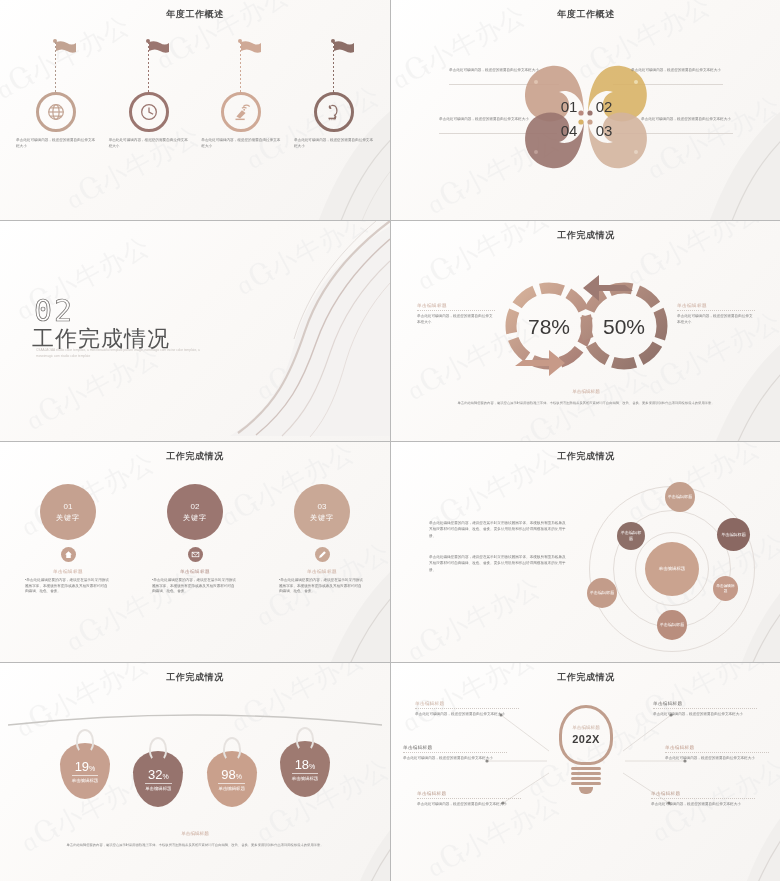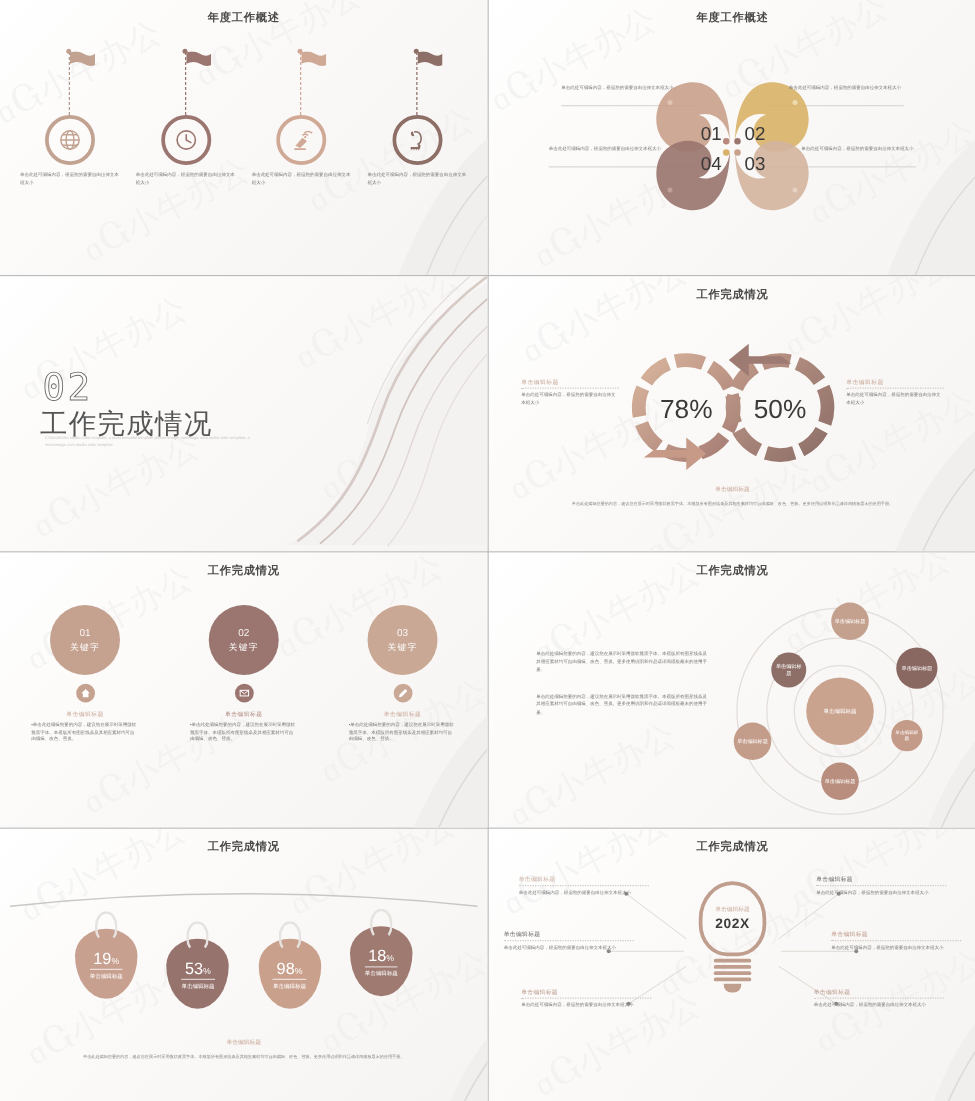--- a/index.html
+++ b/index.html
@@ -507,21 +507,21 @@
     <svg style="position:absolute;left:0;top:42px;width:390px;height:30px;" viewBox="0 0 390 30">
       <path d="M8 20 Q195 0 382 20" fill="none" stroke="#c9c7c4" stroke-width="1.3"></path>
     </svg>
 
     <div style="position:absolute;top:68px;left:60px;right:60px;display:flex;justify-content:space-between;align-items:flex-start;">
       <div class="drop" style="background:#c7a08f;margin-top:12px;">
         <div class="v"><span>19</span><small>%</small></div>
         <div class="lbl">单击编辑标题</div>
       </div>
       <div class="drop" style="background:#96736d;margin-top:20px;">
-        <div class="v"><span>53</span><small>%</small></div>
+        <div class="v"><span>32</span><small>%</small></div>
         <div class="lbl">单击编辑标题</div>
       </div>
       <div class="drop" style="background:#c9a08c;margin-top:20px;">
         <div class="v"><span>98</span><small>%</small></div>
         <div class="lbl">单击编辑标题</div>
       </div>
       <div class="drop" style="background:#9e7a71;margin-top:10px;">
         <div class="v"><span>18</span><small>%</small></div>
         <div class="lbl">单击编辑标题</div>
       </div>

